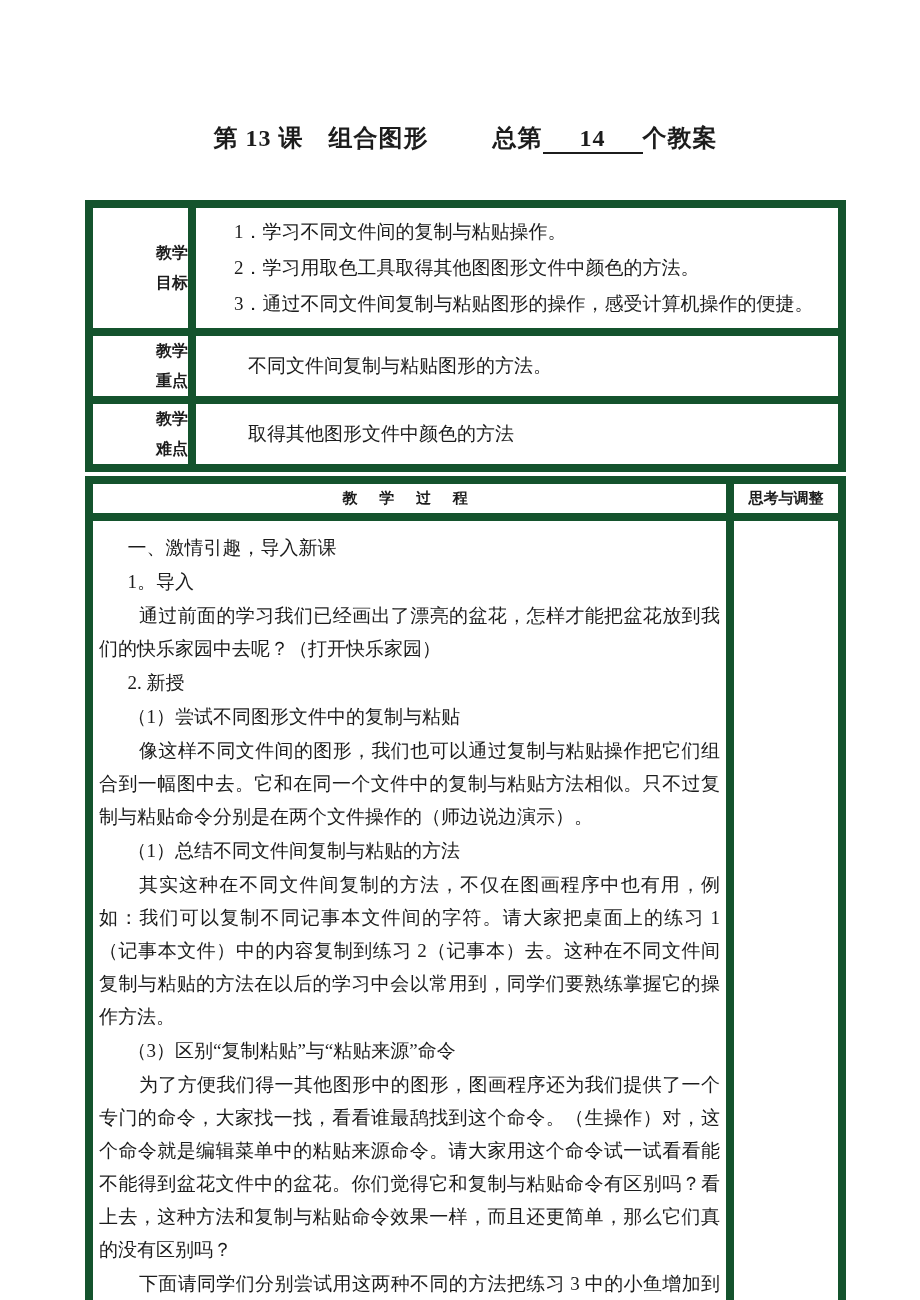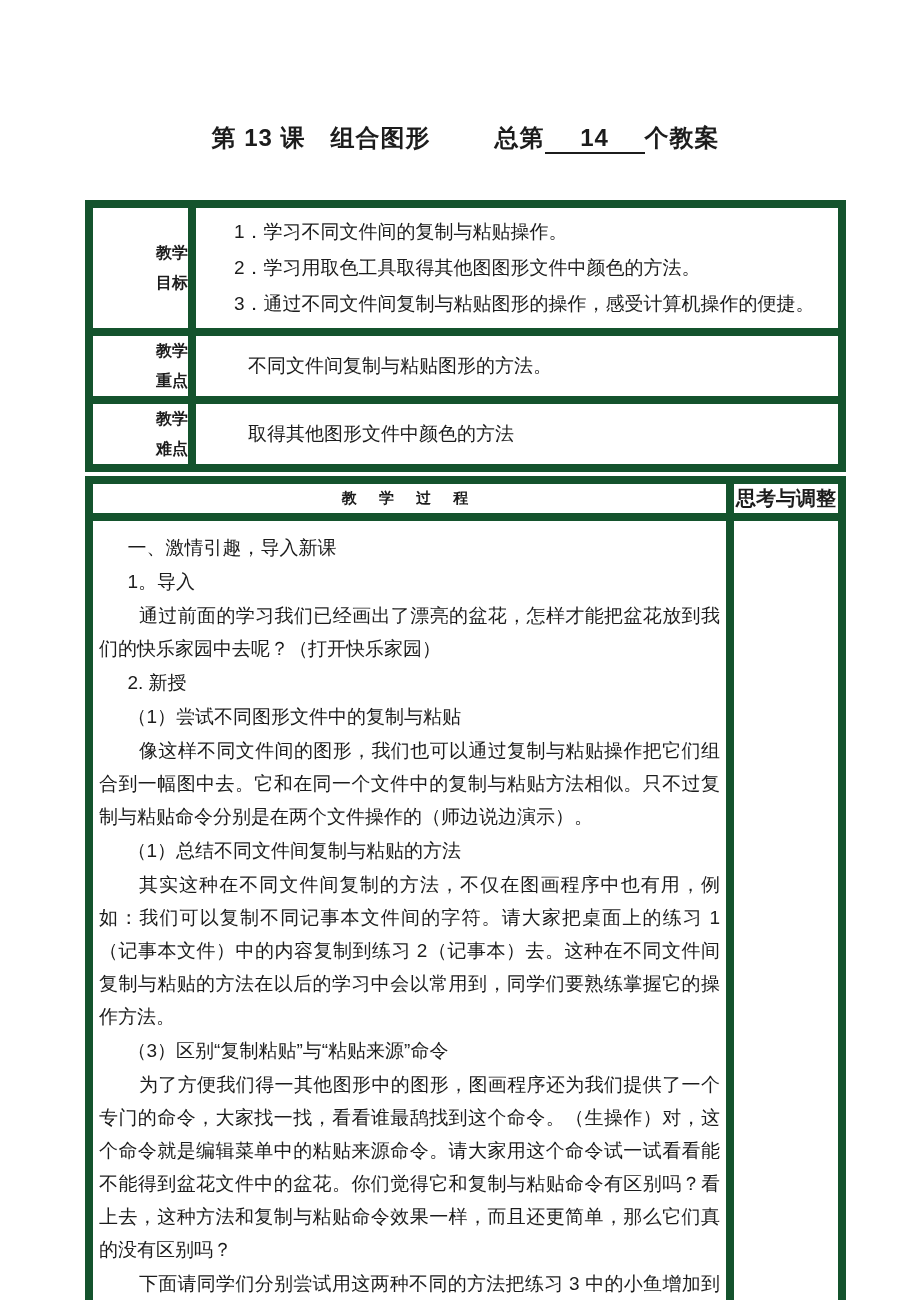--- a/index.html
+++ b/index.html
@@ -6,21 +6,21 @@
     margin: 0;
     padding: 0;
     background: #ffffff;
   }
   .page {
     position: relative;
     width: 920px;
     height: 1300px;
     background: #ffffff;
     color: #1c1c1c;
-    font-family: Liberation Sans, sans-serif;
+    font-family: Liberation Serif, serif;
     overflow: hidden;
   }
   .content {
     position: absolute;
     left: 85px;
     top: 0;
     width: 761px;
   }
   
   .doc-title {
@@ -78,21 +78,21 @@
   .process-header-left {
     width: 633px;
     text-align: center;
     font-weight: bold;
     font-size: 15px;
     letter-spacing: 9px;
   }
   .process-header-right {
     text-align: center;
     font-weight: bold;
-    font-size: 20px;
+    font-size: 15px;
     margin-top: 35px;
   }
   .process-body {
     height: 710px;
     vertical-align: top;
     padding: 10px 6px 6px 6px;
     font-size: 19px;
     line-height: 33px;
     text-align: justify;
   }

